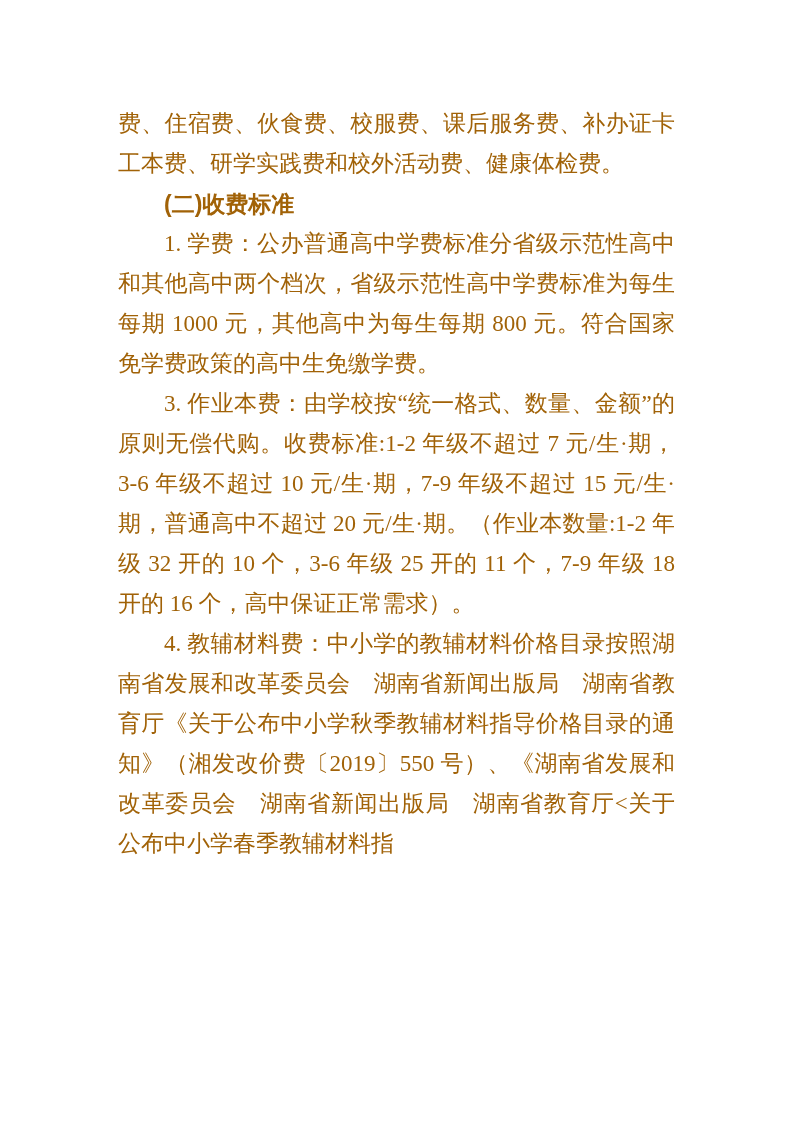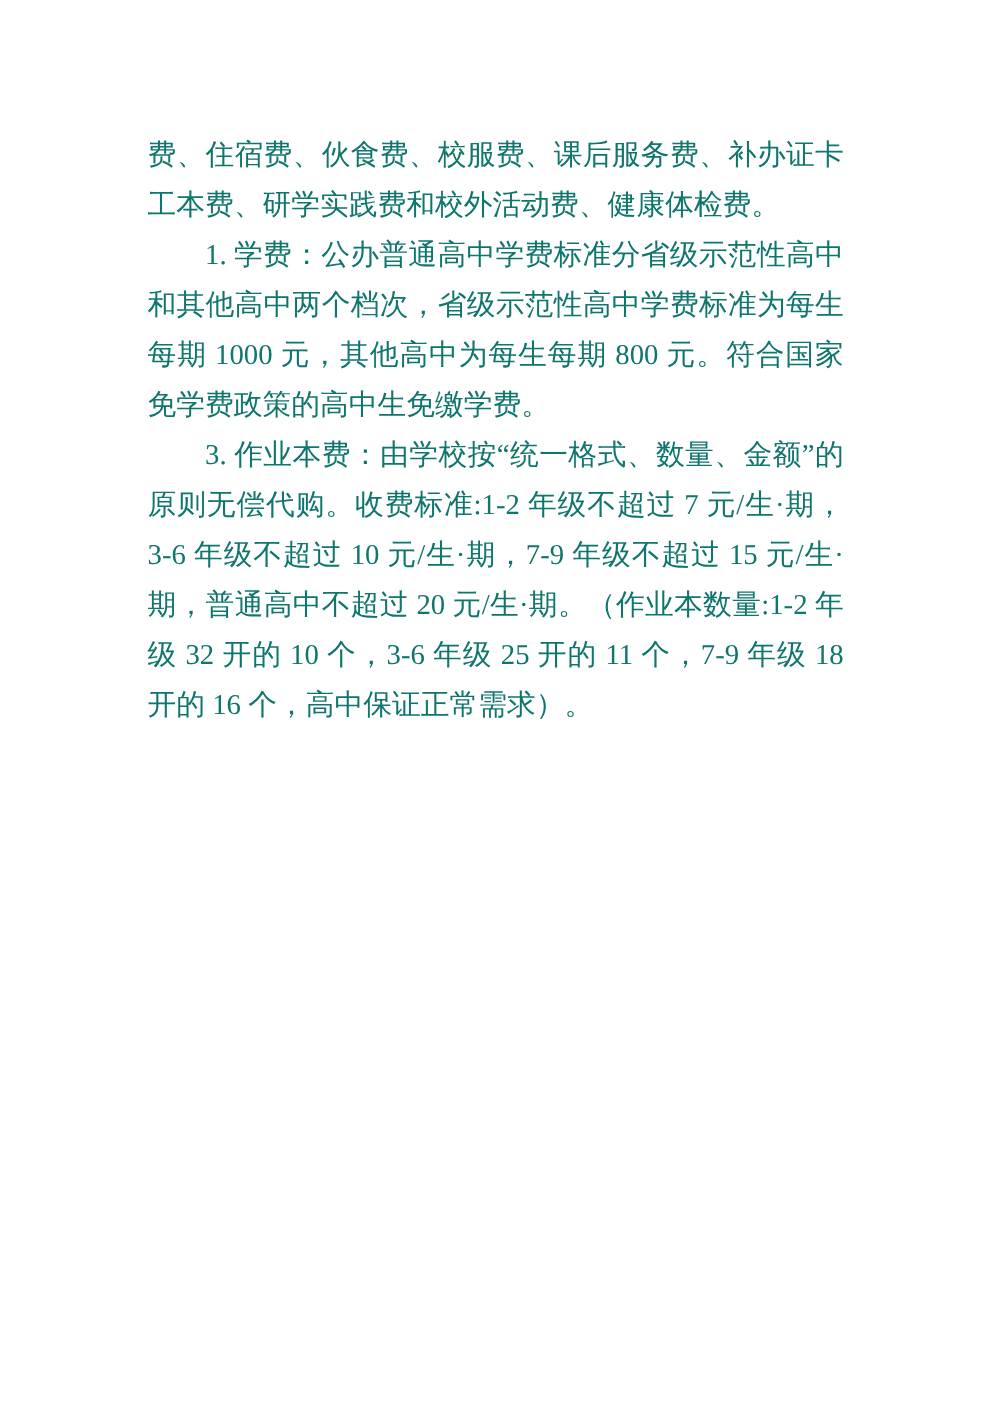--- a/index.html
+++ b/index.html
@@ -20,21 +20,21 @@
     width: 793px;
     height: 1122px;
     background: #ffffff;
     overflow: hidden;
   }
   .doc-body {
     position: absolute;
     left: 118px;
     top: 104px;
     width: 557px;
-    color: #0f766e;
+    color: #a16207;
     font-family: "Liberation Serif", "DejaVu Serif", serif;
     font-size: 23px;
     line-height: 40px;
     text-align: justify;
   }
   .para {
     margin: 0;
     padding: 0;
     text-indent: 2em;
   }
@@ -46,16 +46,18 @@
     font-weight: bold;
     text-align: left;
   }
 </style>
 </head>
 <body>
 
 <div class="page">
   <div class="doc-body">
     <p class="para no-indent">费、住宿费、伙食费、校服费、课后服务费、补办证卡工本费、研学实践费和校外活动费、健康体检费。</p>
+    <p class="para heading">(二)收费标准</p>
     <p class="para">1. 学费：公办普通高中学费标准分省级示范性高中和其他高中两个档次，省级示范性高中学费标准为每生每期 1000 元，其他高中为每生每期 800 元。符合国家免学费政策的高中生免缴学费。</p>
     <p class="para">3. 作业本费：由学校按“统一格式、数量、金额”的原则无偿代购。收费标准:1-2 年级不超过 7 元/生·期，3-6 年级不超过 10 元/生·期，7-9 年级不超过 15 元/生·期，普通高中不超过 20 元/生·期。（作业本数量:1-2 年级 32 开的 10 个，3-6 年级 25 开的 11 个，7-9 年级 18 开的 16 个，高中保证正常需求）。</p>
+    <p class="para">4. 教辅材料费：中小学的教辅材料价格目录按照湖南省发展和改革委员会　湖南省新闻出版局　湖南省教育厅《关于公布中小学秋季教辅材料指导价格目录的通知》（湘发改价费〔2019〕550 号）、《湖南省发展和改革委员会　湖南省新闻出版局　湖南省教育厅&lt;关于公布中小学春季教辅材料指</p>
   </div>
 </div>
 
 </body></html>

